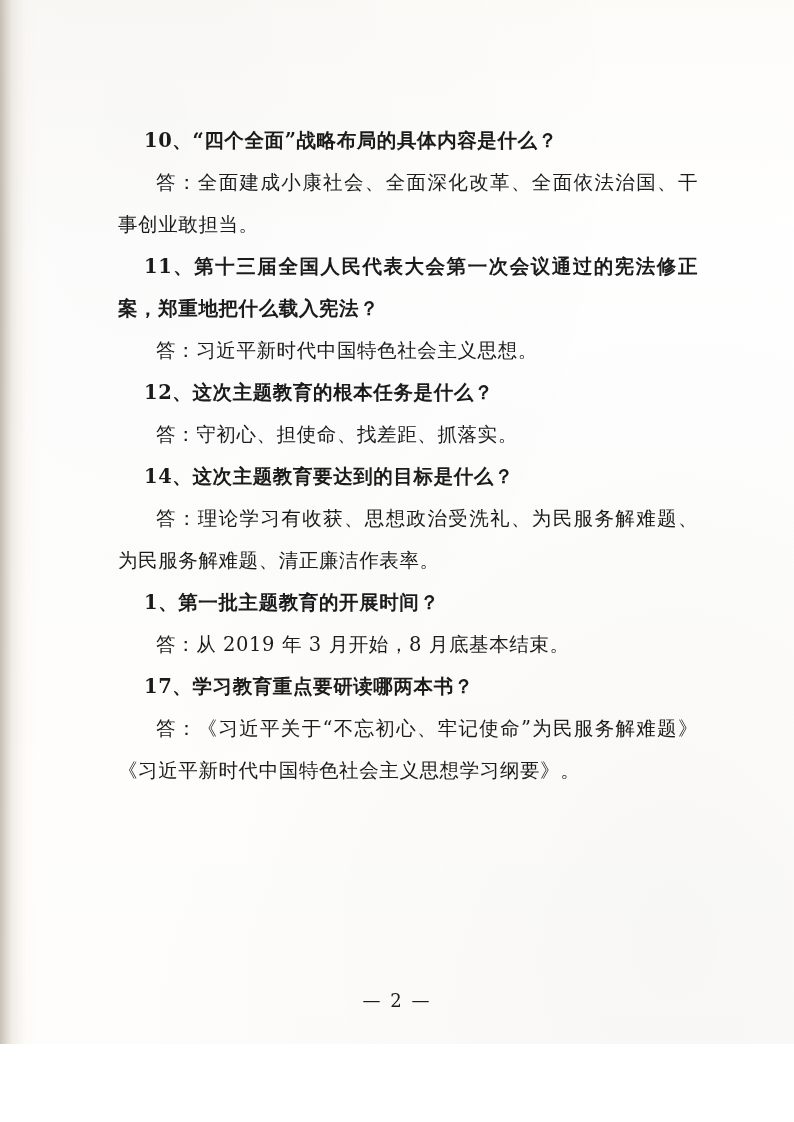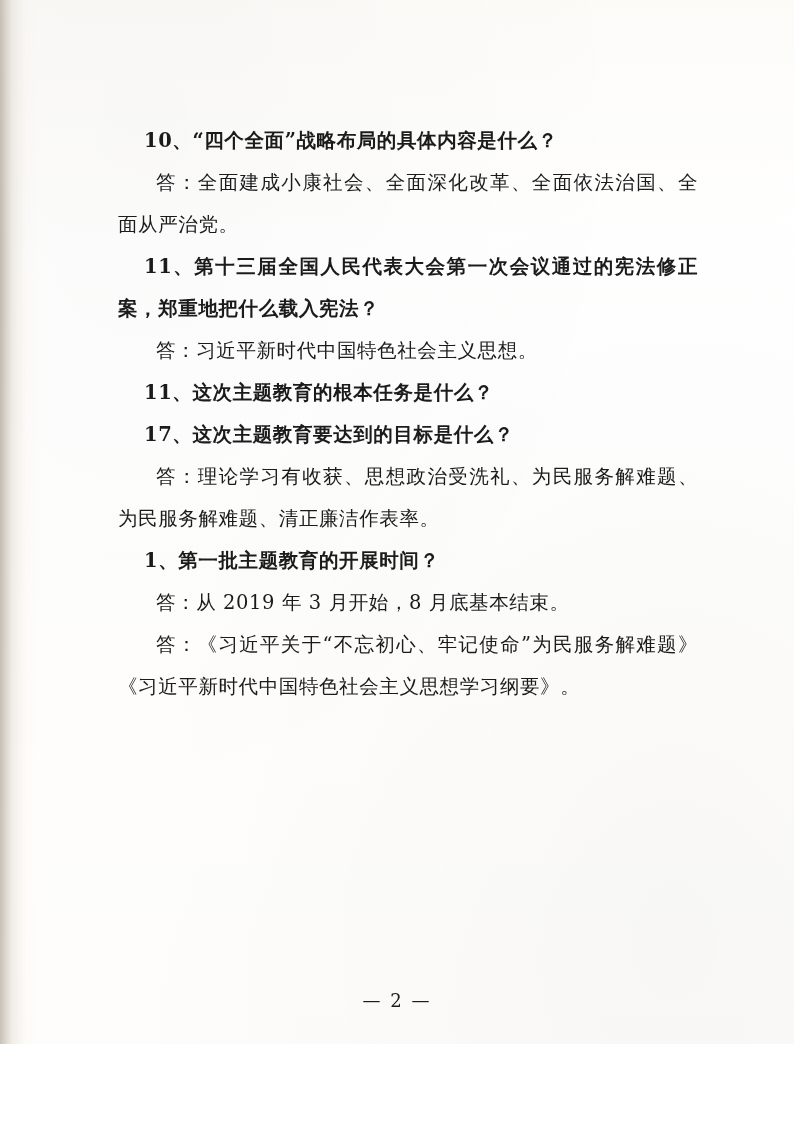--- a/index.html
+++ b/index.html
@@ -81,34 +81,36 @@
   }
 </style>
 </head>
 <body>
 
 <div id="page">
 
   <div id="content">
 
     <p class="para q">10、“四个全面”战略布局的具体内容是什么？</p>
-    <p class="para a">答：全面建成小康社会、全面深化改革、全面依法治国、全面从严治党。</p>
+    <p class="para a">答：全面建成小康社会、全面深化改革、全面依法治国、干事创业敢担当。</p>
 
     <p class="para q">11、第十三届全国人民代表大会第一次会议通过的宪法修正案，郑重地把什么载入宪法？</p>
     <p class="para a">答：习近平新时代中国特色社会主义思想。</p>
 
-    <p class="para q">11、这次主题教育的根本任务是什么？</p>
+    <p class="para q">12、这次主题教育的根本任务是什么？</p>
 
+    <p class="para a">答：守初心、担使命、找差距、抓落实。</p>
 
-    <p class="para q">17、这次主题教育要达到的目标是什么？</p>
+    <p class="para q">14、这次主题教育要达到的目标是什么？</p>
     <p class="para a">答：理论学习有收获、思想政治受洗礼、为民服务解难题、为民服务解难题、清正廉洁作表率。</p>
 
 
     <p class="para q">1、第一批主题教育的开展时间？</p>
     <p class="para a">答：从 2019 年 3 月开始，8 月底基本结束。</p>
 
+    <p class="para q">17、学习教育重点要研读哪两本书？</p>
     <p class="para a">答：《习近平关于“不忘初心、牢记使命”为民服务解难题》《习近平新时代中国特色社会主义思想学习纲要》。</p>
 
   </div>
 
   <div id="footer">— 2 —</div>
 
 </div>
 
 </body></html>

